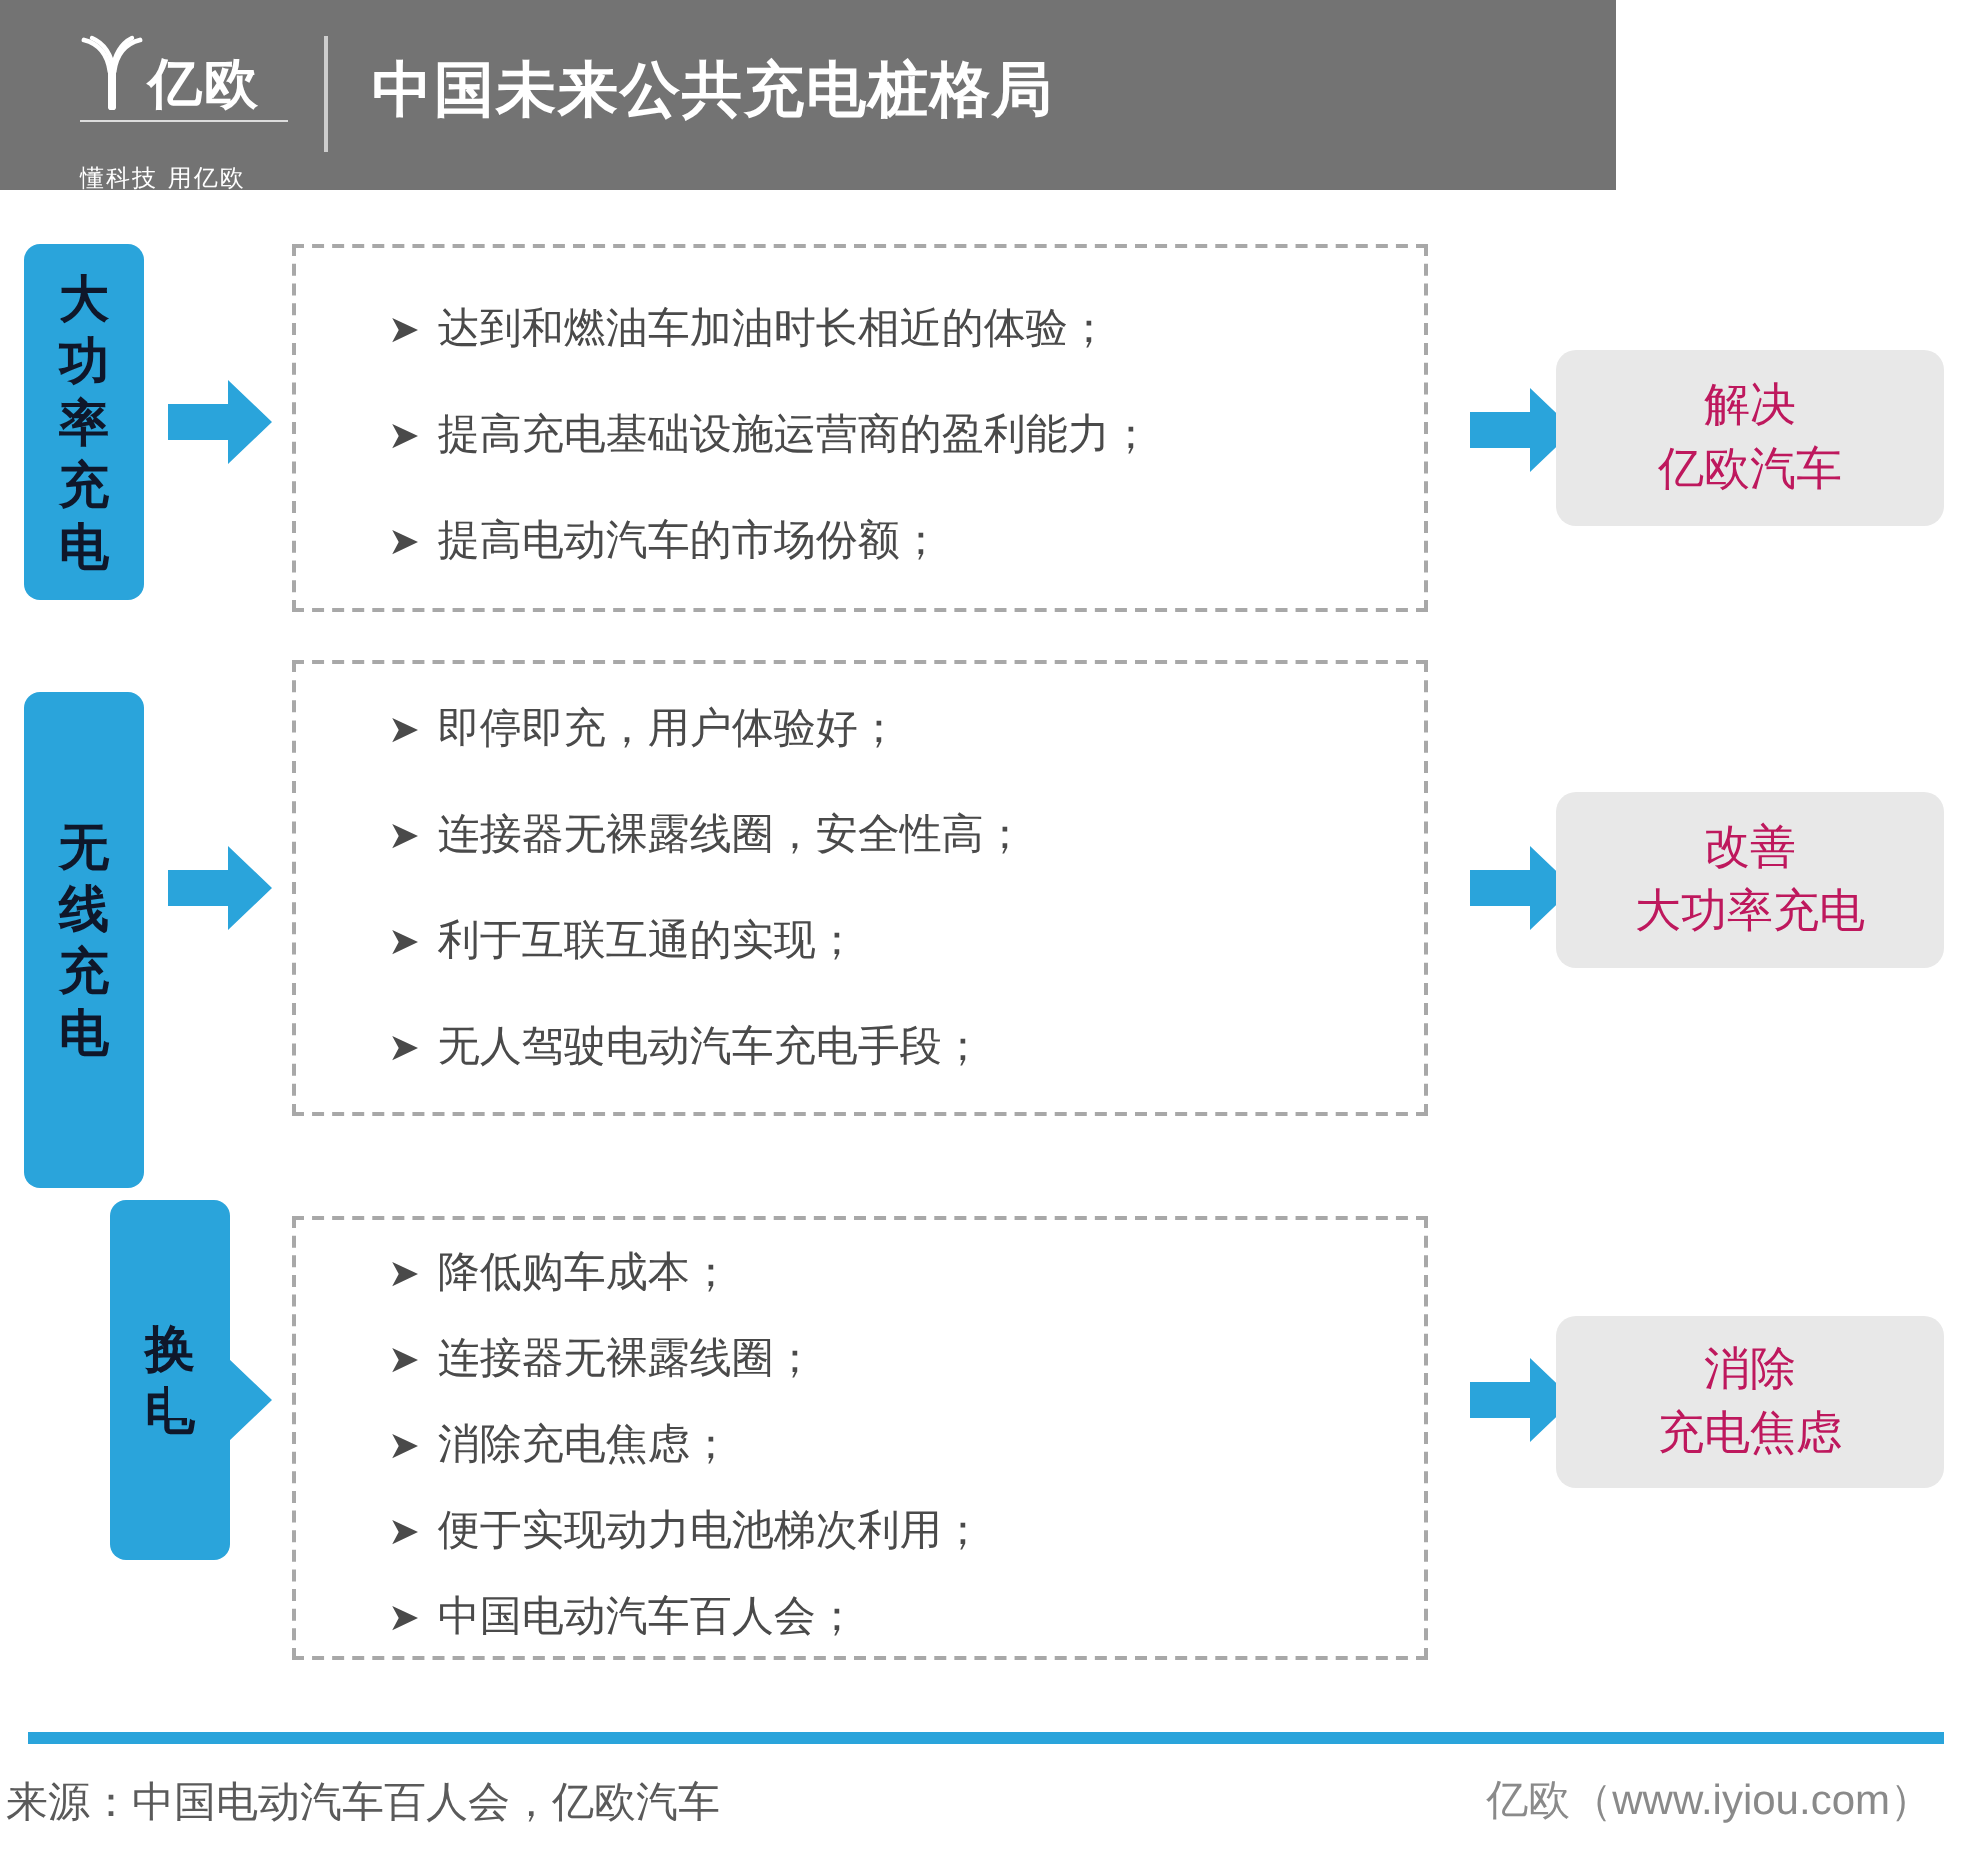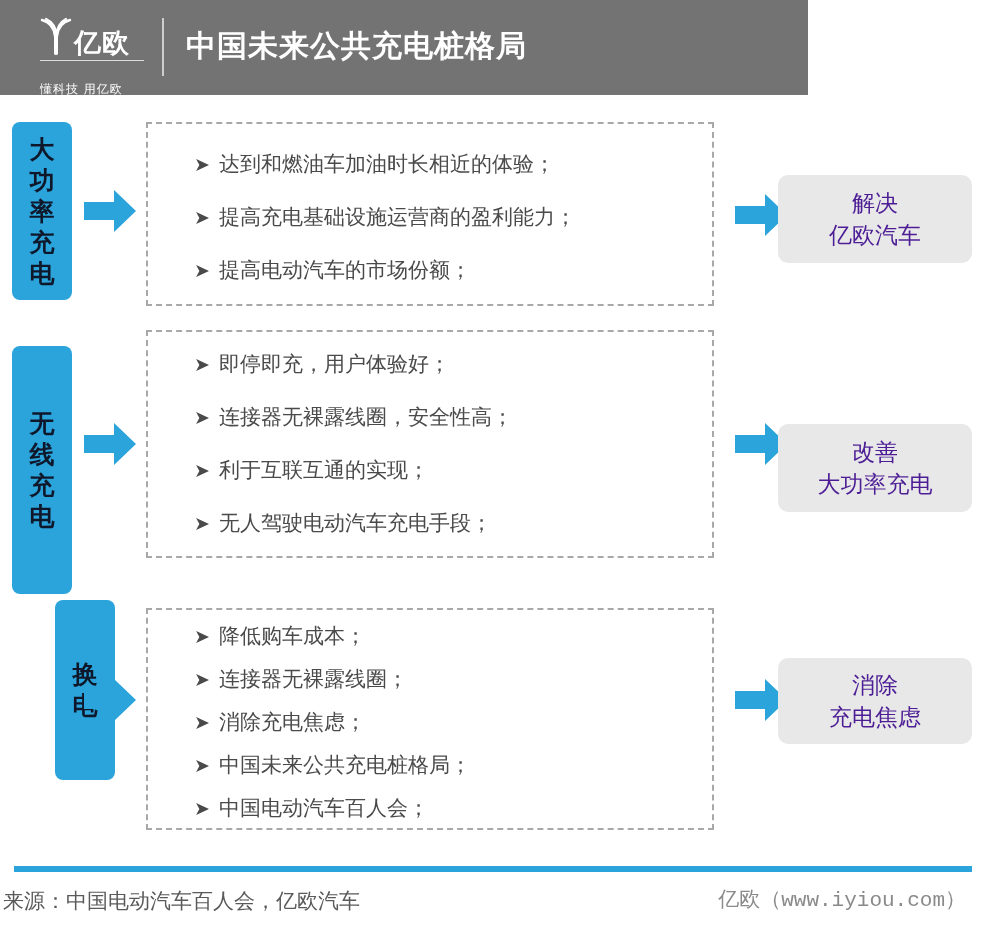--- a/index.html
+++ b/index.html
@@ -135,21 +135,21 @@
     color: #4A4A4A;
     font-size: 19px;
     margin-right: 9px;
     flex: none;
   }
 
   .result-box {
     position: absolute;
     background: #E8E8E8;
     border-radius: 10px;
-    color: #4c1d95;
+    color: #be185d;
     font-size: 23px;
     line-height: 32px;
     text-align: center;
     display: flex;
     align-items: center;
     justify-content: center;
     font-family: "DejaVu Sans", "Liberation Sans", sans-serif;
   }
 
   
@@ -169,21 +169,21 @@
     white-space: nowrap;
     font-family: "DejaVu Sans", "Liberation Sans", sans-serif;
   }
   .footer-site {
     position: absolute;
     right: 20px; top: 886px;
     color: #8A8A8A;
     font-size: 21px;
     line-height: 30px;
     white-space: nowrap;
-    font-family: Liberation Mono, monospace;
+    font-family: Liberation Sans, sans-serif;
   }
 </style>
 </head>
 <body>
 
 <div class="header">
 
   <div class="logo-block">
     <div class="logo-row">
       <span class="logo-mark">
@@ -280,21 +280,21 @@
       </li>
     </ul>
   </div>
 
   <span class="arrow" style="left:735px; top:423px;">
     <svg width="52" height="42" viewBox="0 0 52 42" aria-hidden="true">
       <path d="M0 12 H30 V0 L52 21 L30 42 V30 H0 Z" fill="#2AA4DB"></path>
     </svg>
   </span>
 
-  <div class="result-box" style="left:778px; top:424px; width:194px; height:88px;">
+  <div class="result-box" style="left:778px; top:396px; width:194px; height:88px;">
     <div>
       <div>改善</div>
       <div>大功率充电</div>
     </div>
   </div>
 </div>
 
 <div class="row" style="top:0;height:936px;">
 
   <div class="cat-box" style="left:12px; top:600px; height:180px;margin-left:43px;">
@@ -316,21 +316,21 @@
       <li class="bullet" style="margin-bottom:15px;">
         <span class="bullet-mark">➤</span>
         <span>连接器无裸露线圈；</span>
       </li>
       <li class="bullet" style="margin-bottom:15px;">
         <span class="bullet-mark">➤</span>
         <span>消除充电焦虑；</span>
       </li>
       <li class="bullet" style="margin-bottom:15px;">
         <span class="bullet-mark">➤</span>
-        <span>中国未来公共充电桩格局；</span>
+        <span>便于实现动力电池梯次利用；</span>
       </li>
       <li class="bullet">
         <span class="bullet-mark">➤</span>
         <span>中国电动汽车百人会；</span>
       </li>
     </ul>
   </div>
 
   <span class="arrow" style="left:735px; top:679px;">
     <svg width="52" height="42" viewBox="0 0 52 42" aria-hidden="true">

